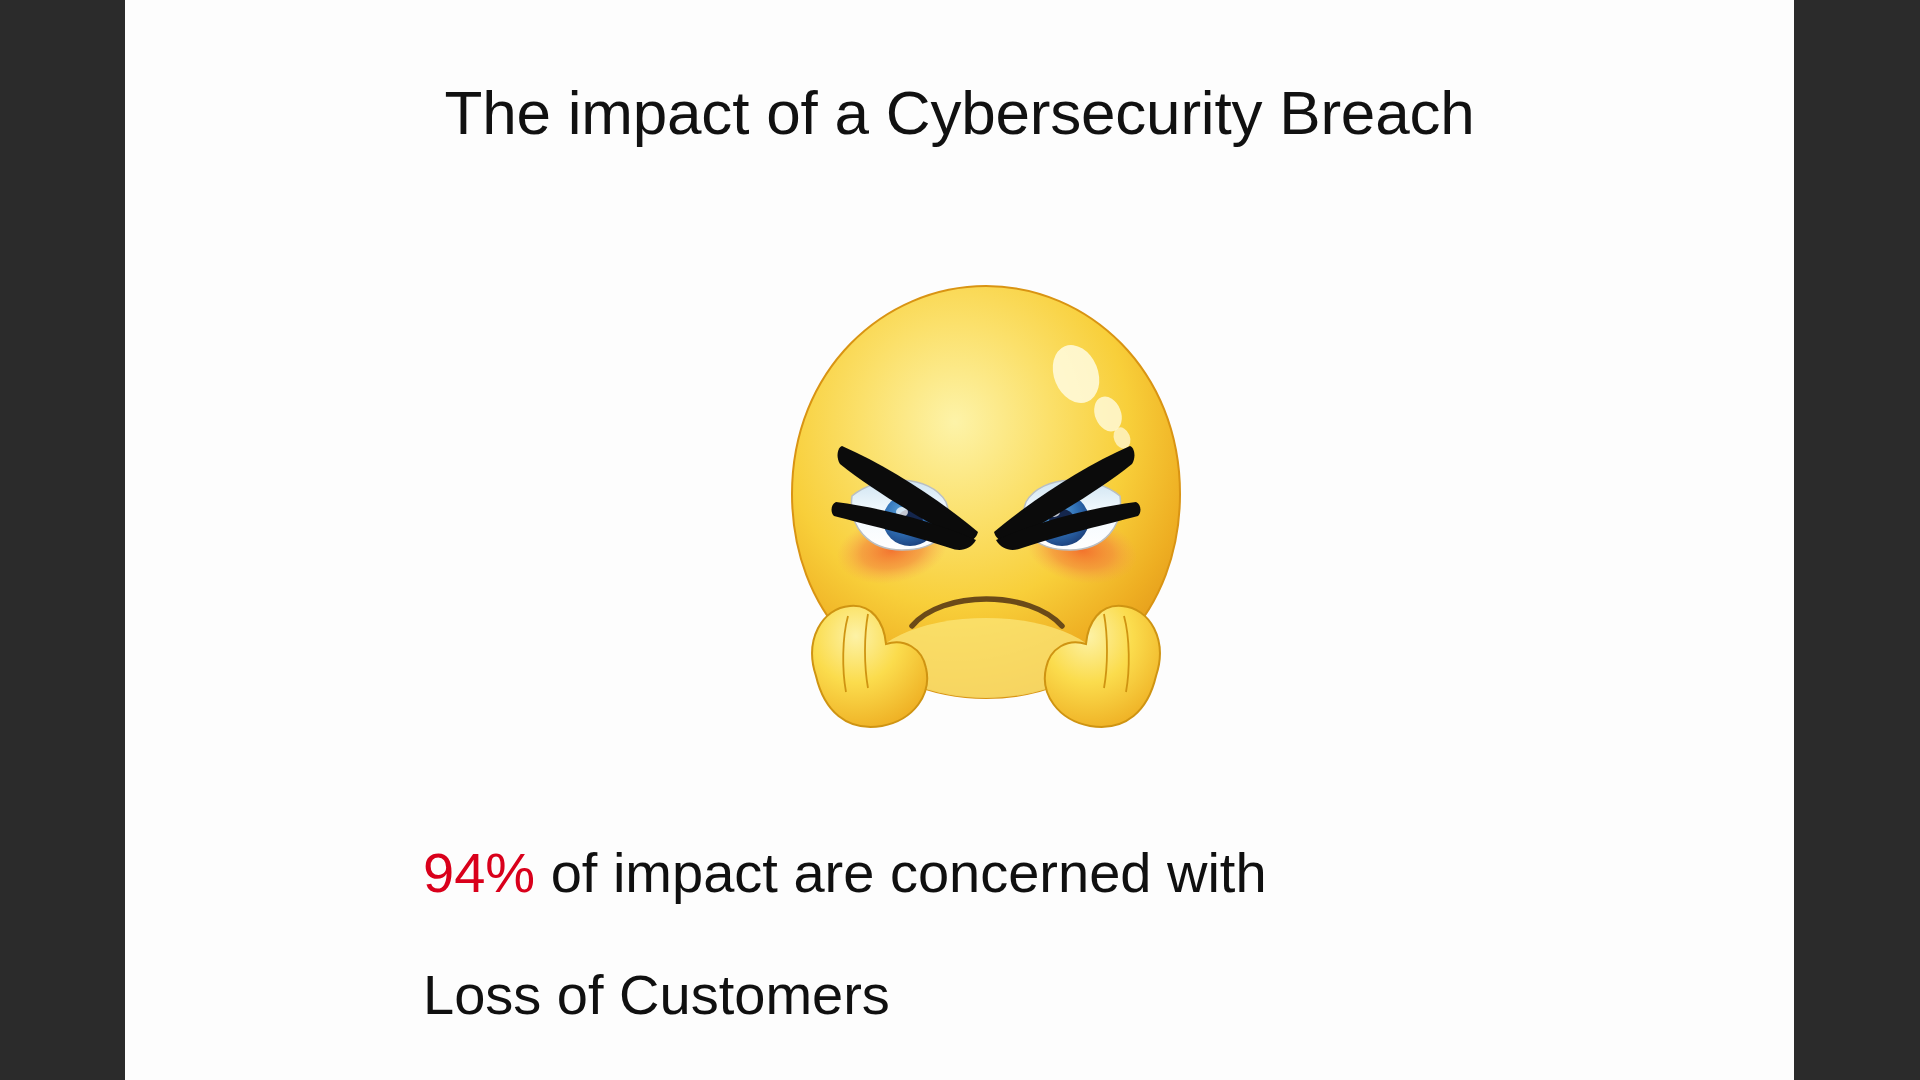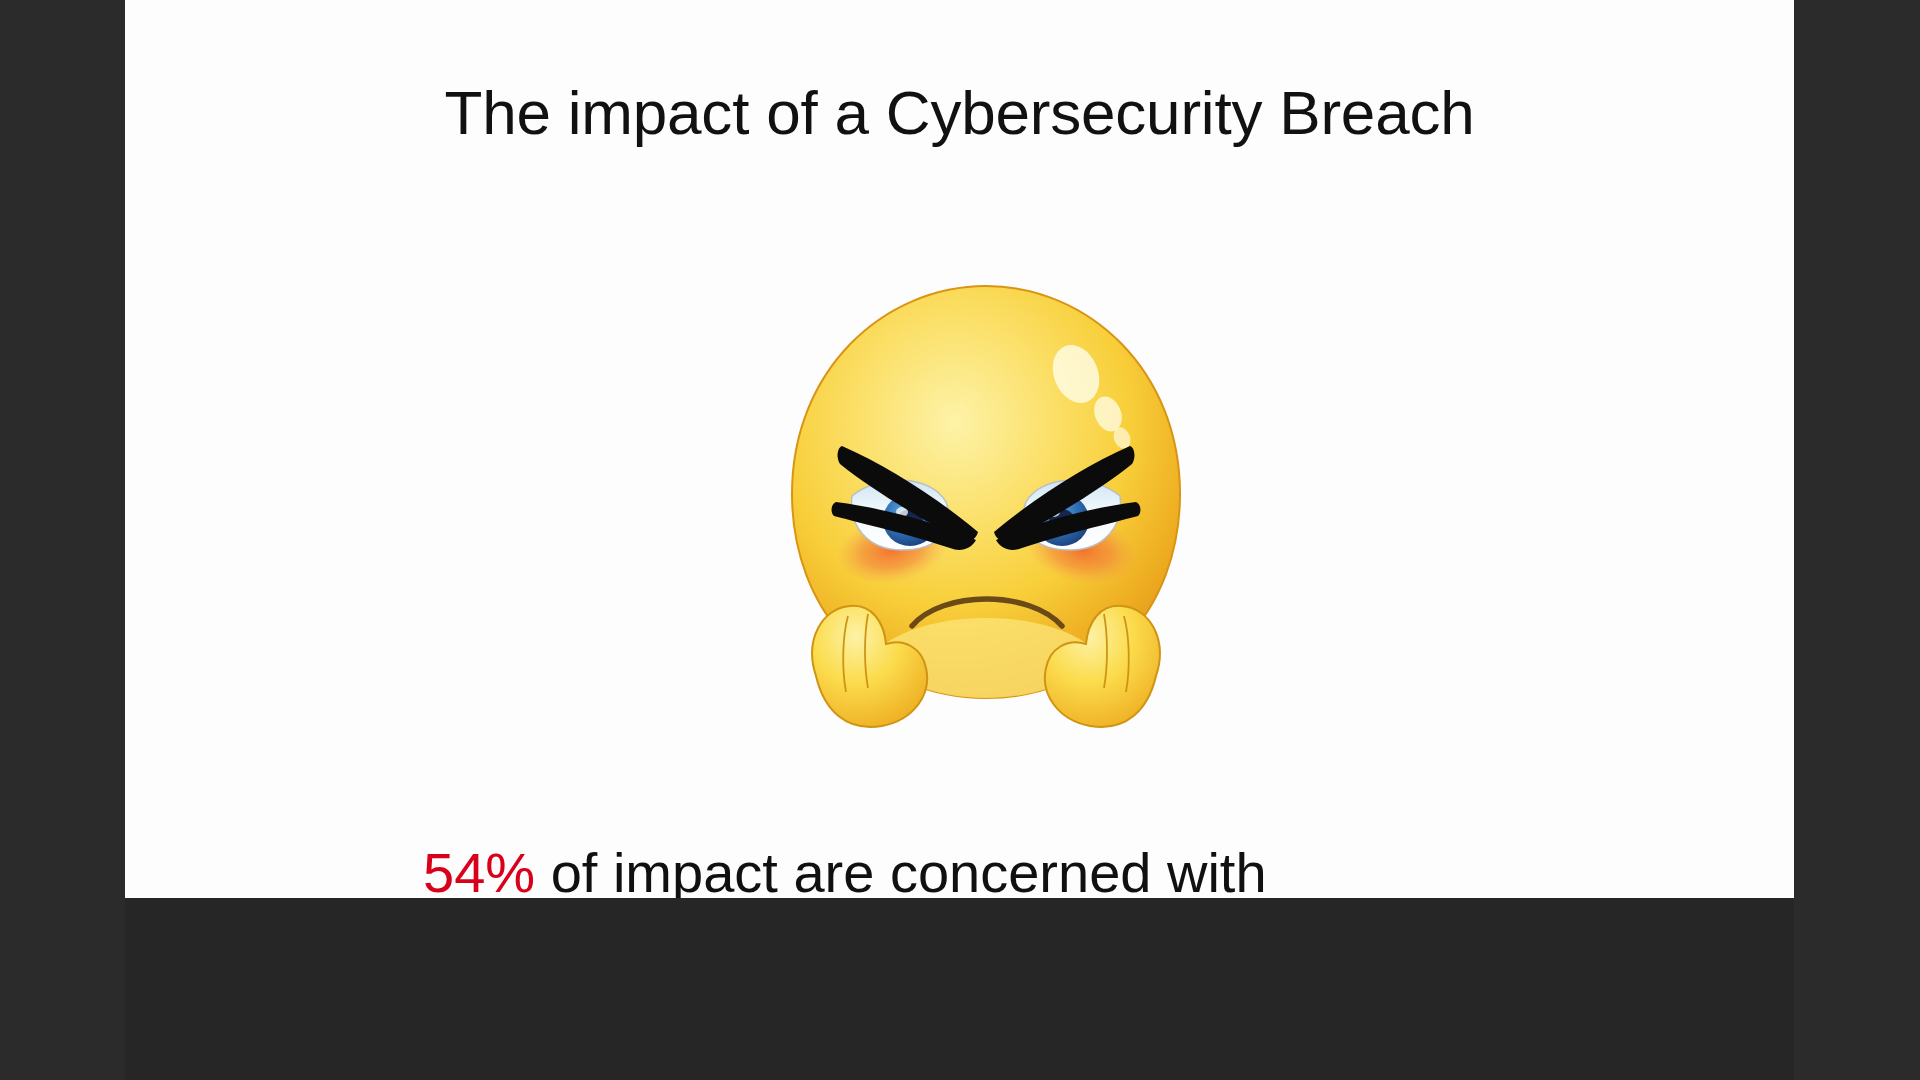--- a/index.html
+++ b/index.html
@@ -30,21 +30,21 @@
   }
   .side-bar.left  { left: 0;  width: 125px; }
   .side-bar.right { left: 1794px; width: 126px; }
 
   
   #slide {
     position: absolute;
     left: 125px;
     top: 0;
     width: 1669px;
-    height: 898px;
+    height: 1080px;
     background: #fdfdfd;
     overflow: hidden;
   }
 
   
   #slide-title {
     position: absolute;
     left: 0;
     top: 82px;
     width: 1669px;
@@ -209,18 +209,19 @@
                    C 298 360 280 370 276 390 C 270 416 288 442 320 448
                    C 356 454 378 432 386 398 Z" fill="url(#handGrad)"></path>
           <path d="M354 338 C 360 360 360 392 356 414" fill="none" stroke="#cf9412" stroke-width="1.8"></path>
           <path d="M334 336 C 338 358 338 388 334 410" fill="none" stroke="#cf9412" stroke-width="1.8"></path>
         </g>
       </svg>
     </div>
 
     <div id="body-text">
       <div class="body-line">
-        <span class="stat-highlight">54%</span><span> of impact are concerned with</span>
+        <span class="stat-highlight">94%</span><span> of impact are concerned with</span>
       </div>
+      <div class="body-line">Loss of Customers</div>
     </div>
 
   </div>
 </div>
 
 </body></html>

